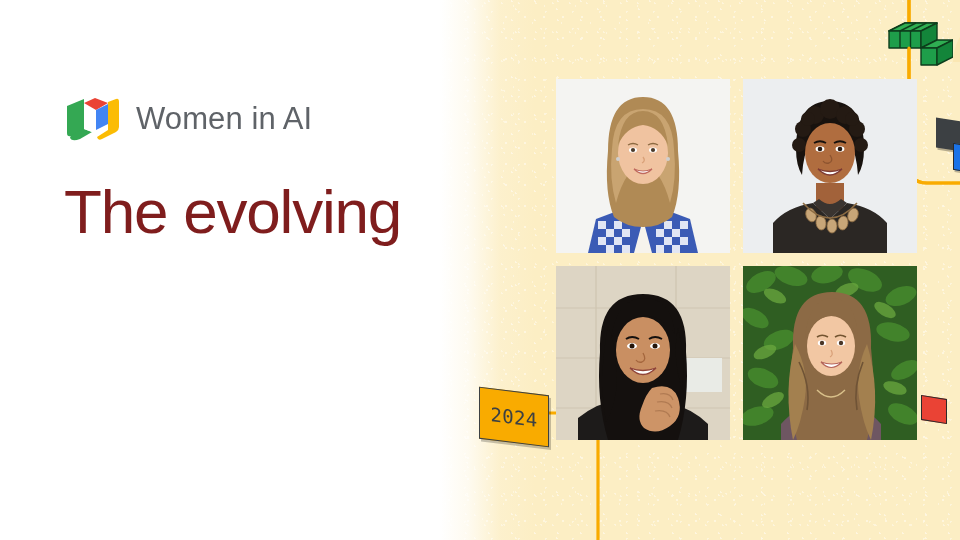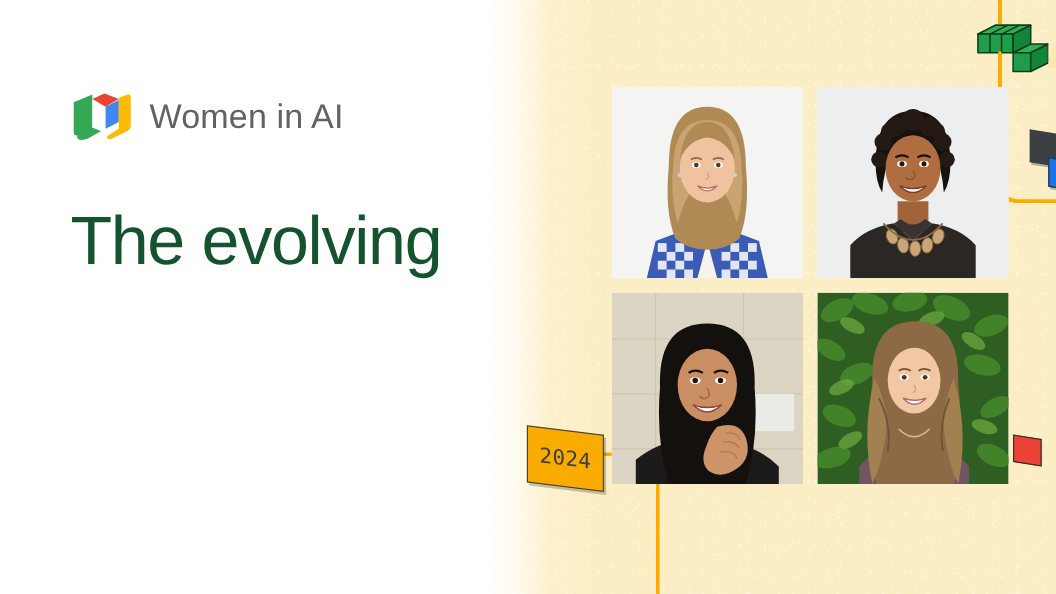--- a/index.html
+++ b/index.html
@@ -51,46 +51,46 @@
       radial-gradient(circle at 74% 92%, rgba(255,255,255,.7) 0 1px, transparent 1px),
       radial-gradient(circle at 92% 68%, rgba(255,255,255,.75) 0 1px, transparent 1px);
     background-size: 23px 19px, 31px 27px, 17px 29px, 41px 23px, 29px 37px, 19px 21px, 37px 31px, 27px 17px;
     pointer-events: none;
   }
 
   
   .left-content {
     position: absolute;
     left: 64px;
-    top: 83px;
+    top: 96px;
     width: 400px;
     z-index: 5;
   }
 
   .brand-row {
     display: flex;
     align-items: center;
     gap: 17px;
     height: 46px;
   }
   .brand-logo { width: 55px; height: 44px; display:block; flex: none; }
   .brand-name {
     font-size: 31px;
     color: #5f6368;
     letter-spacing: .1px;
     font-weight: 400;
     white-space: nowrap;
   }
 
   .headline {
-    margin-top: 55px;
+    margin-top: 34px;
     font-size: 62px;
     line-height: 1.16;
     font-weight: 400;
-    color: #14532d;
+    color: #7f1d1d;
     letter-spacing: -1.2px;
     max-width: 400px;
   }
 
   
   .photo-grid {
     position: absolute;
     left: 556px;
     top: 79px;
     width: 361px;

